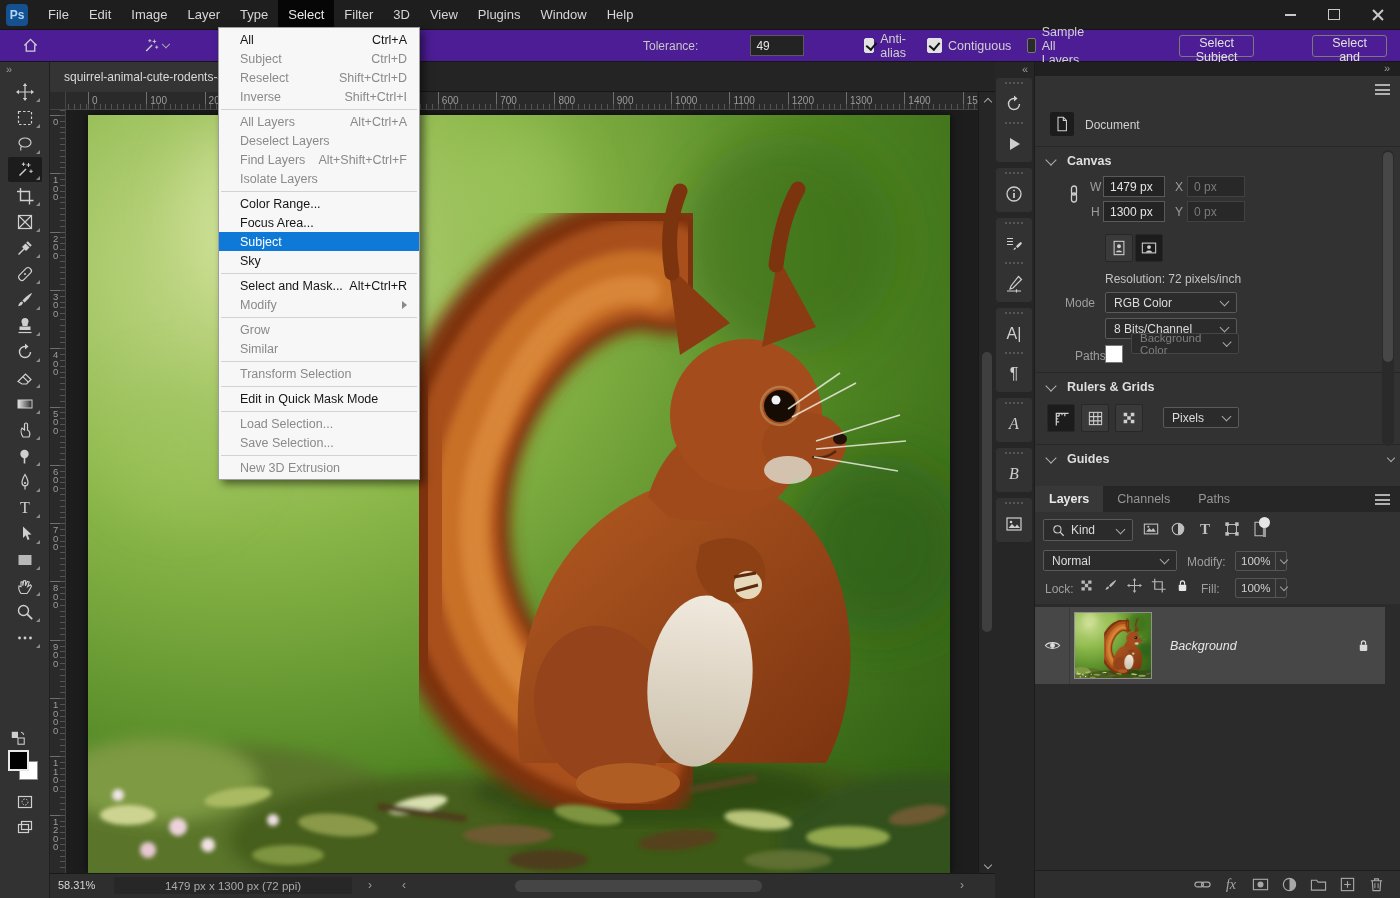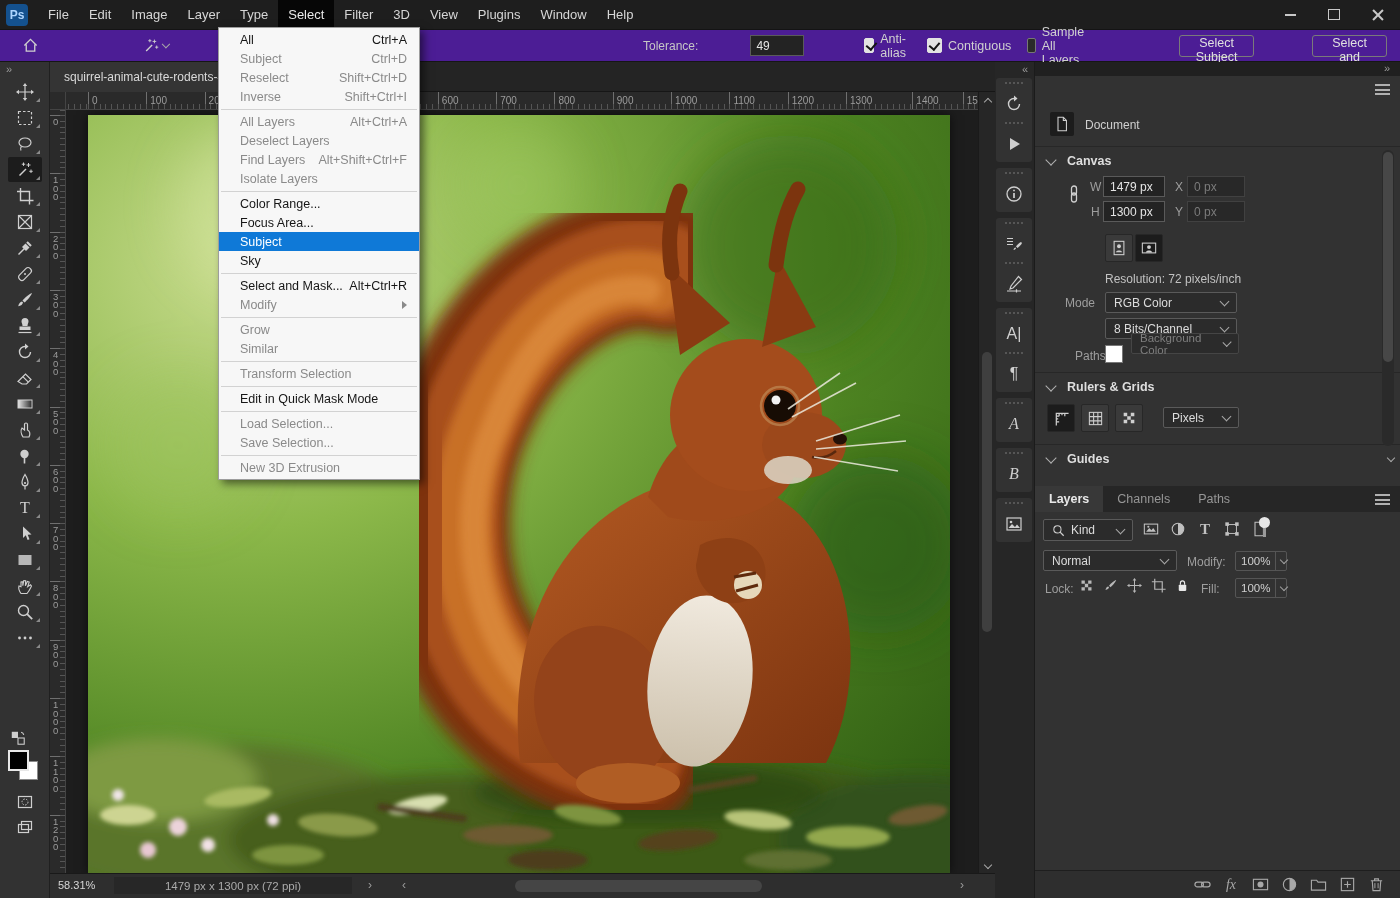--- a/index.html
+++ b/index.html
@@ -852,21 +852,21 @@
         <div class="hr-lab" style="left: 255.24px;">400</div>
         <div class="hr-lab" style="left: 313.55px;">500</div>
         <div class="hr-lab" style="left: 371.86px;">600</div>
         <div class="hr-lab" style="left: 430.17px;">700</div>
         <div class="hr-lab" style="left: 488.48px;">800</div>
         <div class="hr-lab" style="left: 546.79px;">900</div>
         <div class="hr-lab" style="left: 605.1px;">1000</div>
         <div class="hr-lab" style="left: 663.41px;">1100</div>
         <div class="hr-lab" style="left: 721.72px;">1200</div>
         <div class="hr-lab" style="left: 780.03px;">1300</div>
-        <div class="hr-lab" style="left: 838.34px; margin-left: 8px;">1400</div>
+        <div class="hr-lab" style="left: 838.34px;">1400</div>
         <div class="hr-lab" style="left: 896.65px;">15</div>
       </div>
   <div class="vruler" id="vruler">
         <div class="vr-lab" style="top: 5px;">
           <div>0</div>
         </div>
         <div class="vr-lab" style="top: 63.31px;">
           <div>1</div>
           <div>0</div>
           <div>0</div>
@@ -1226,20 +1226,40 @@
             </svg></span>
         </div>
     <div class="abs plabel" style="left:166px;top:96px">Fill:</div>
     <div class="abs valbox" style="left:200px;top:92px;width:52px">
           <span>100%</span>
           <span class="vb-chev">
             <i></i>
           </span>
         </div>
 
+    <div class="abs" style="left:0;top:118px;width:365px;height:266px;background:#2b2b2b">
+      <div class="layer-row" style="top:3px">
+        <div class="eyebox">
+              <span class="icon" style="width:17px;height:17px;color:#dcdcdc">
+                <svg>
+                  <use href="#i-eye"></use>
+                </svg>
+              </span>
+            </div>
+        <svg class="lthumb" viewBox="0 0 862 758" preserveAspectRatio="xMidYMid slice">
+              <use href="#squirrel-scene"></use>
+            </svg>
+        <span class="lname">Background</span>
+        <span class="llock icon" style="width:15px;height:15px;color:#d8d8d8">
+              <svg>
+                <use href="#i-lock"></use>
+              </svg>
+            </span>
+      </div>
+    </div>
 
     <div class="lfooter" id="layer-footer">
           <span class="fico">
             <svg width="17" height="17">
               <use href="#i-chain"></use>
             </svg>
           </span>
           <span class="fico">
             <span class="fx-t">fx</span>
           </span>

